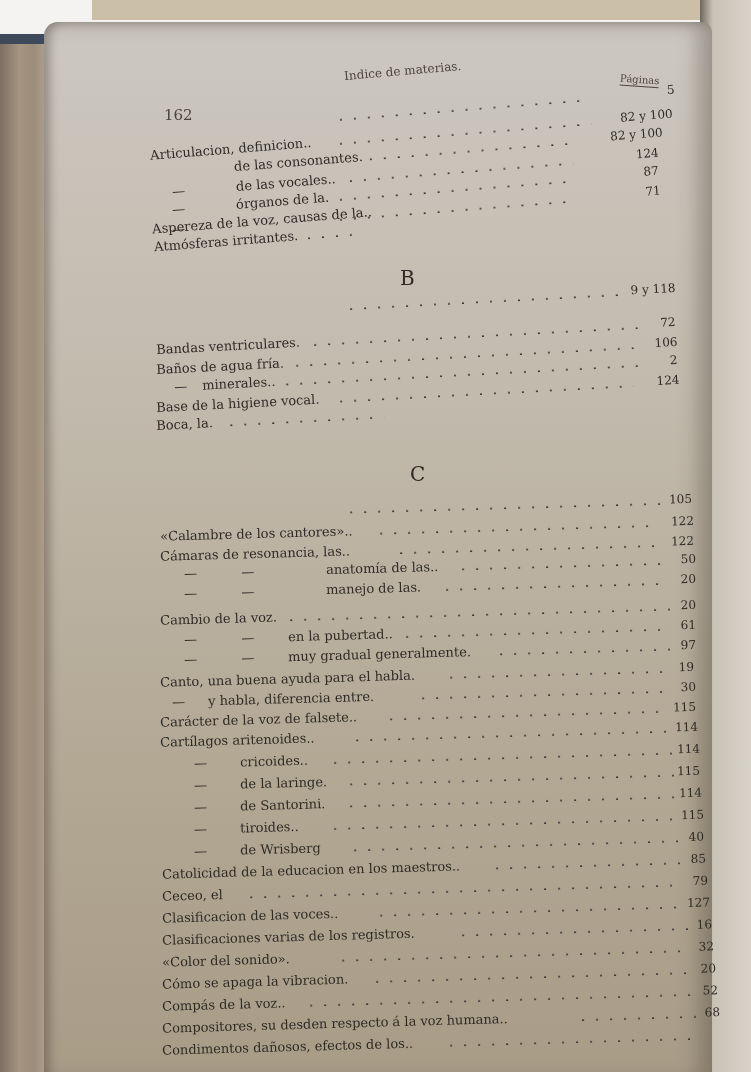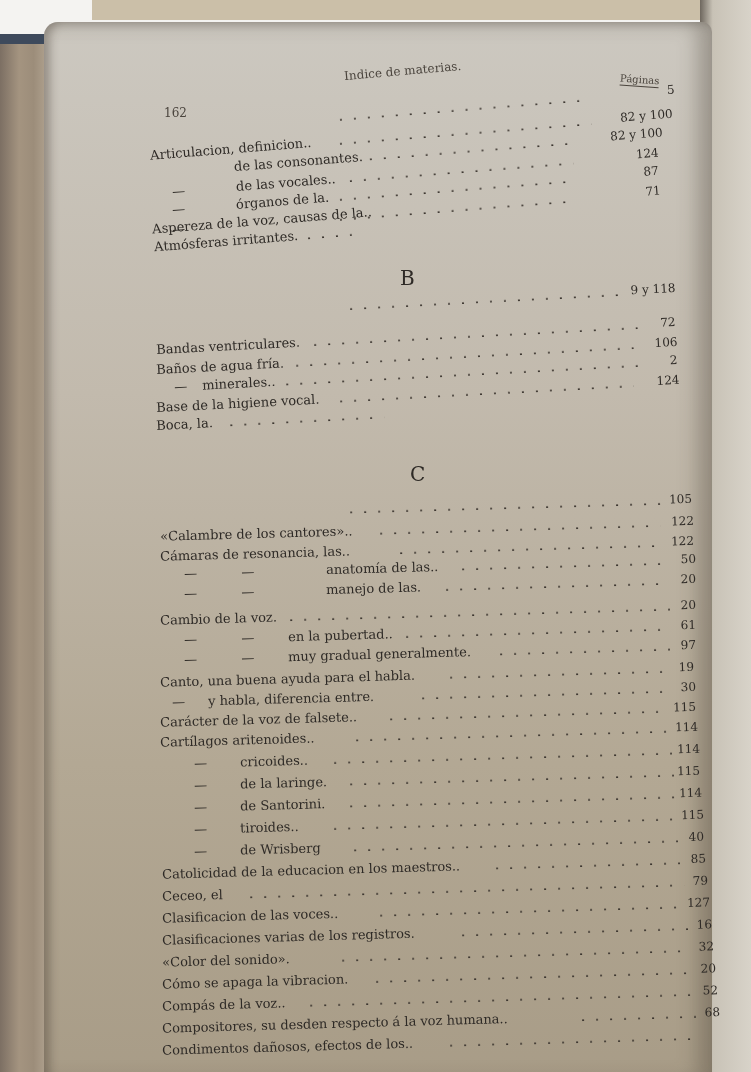--- a/index.html
+++ b/index.html
@@ -16,21 +16,21 @@
     .right-page { position: absolute; left: 700px; top: 0; width: 51px; height: 1072px;
       background: linear-gradient(90deg, #6e675e 0%, #c8c2b6 25%, #d8d3c9 100%); }
     .page {
       position: absolute; left: 44px; top: 22px; width: 668px; height: 1060px;
       border-radius: 14px 10px 0 0;
       background: linear-gradient(180deg, #ccc8c0 0%, #c2baad 35%, #b3a894 70%, #a89c87 100%);
       box-shadow: inset 6px 0 10px rgba(60,50,40,0.35), inset -14px 0 20px rgba(70,60,50,0.35);
     }
     .content { position: absolute; left: 0; top: 0; width: 100%; height: 100%; color: #2e2a26; }
     .header-title { position: absolute; left: 300px; top: 42px; font-size: 12px; transform: rotate(-5deg); color: #4a443d; }
-    .header-pagenum { position: absolute; left: 120px; top: 84px; font-size: 12px; color: #4a443d; }
+    .header-pagenum { position: absolute; left: 120px; top: 84px; font-size: 15px; color: #4a443d; }
     .header-col { position: absolute; left: 576px; top: 52px; font-size: 10px; color: #4a443d;
       border-bottom: 1px solid #4a443d; transform: rotate(4deg); padding-bottom: 1px; }
     .row { position: absolute; left: 0; height: 20px; width: 100%; font-size: 13px; white-space: nowrap; }
     .row .label { position: absolute; top: 0; }
     .row .dash { position: absolute; top: 0; }
     .row .num { position: absolute; top: 0; text-align: right; font-size: 12px; }
     .dots { position: absolute; top: 10px; height: 2px;
       background-image: radial-gradient(circle, #3a342e 1px, transparent 1.3px);
       background-size: 14px 3px; background-repeat: repeat-x; }
     .section-letter { position: absolute; font-size: 20px; color: #2e2a26; }

